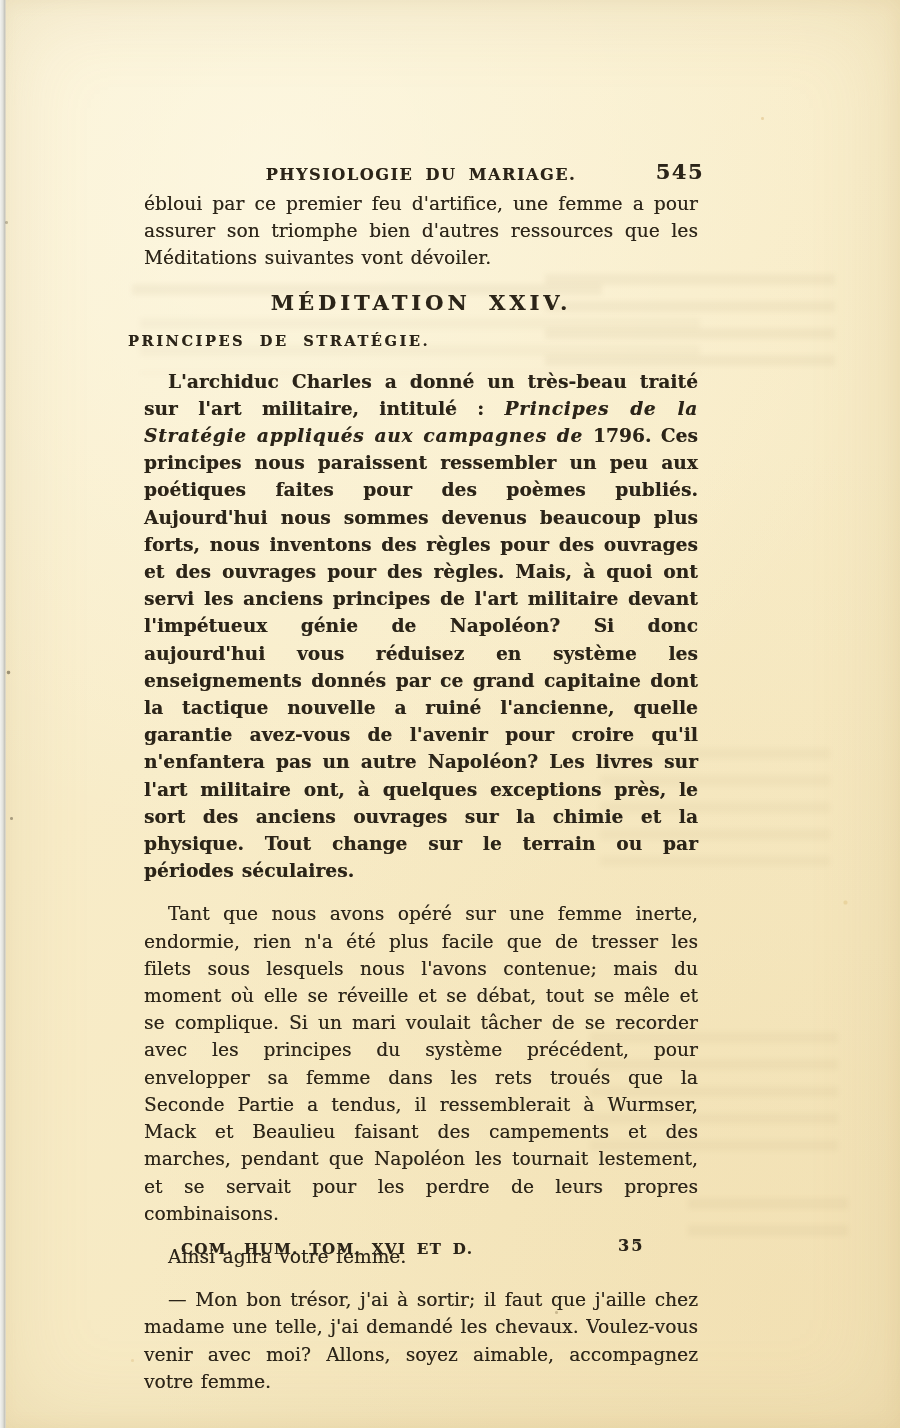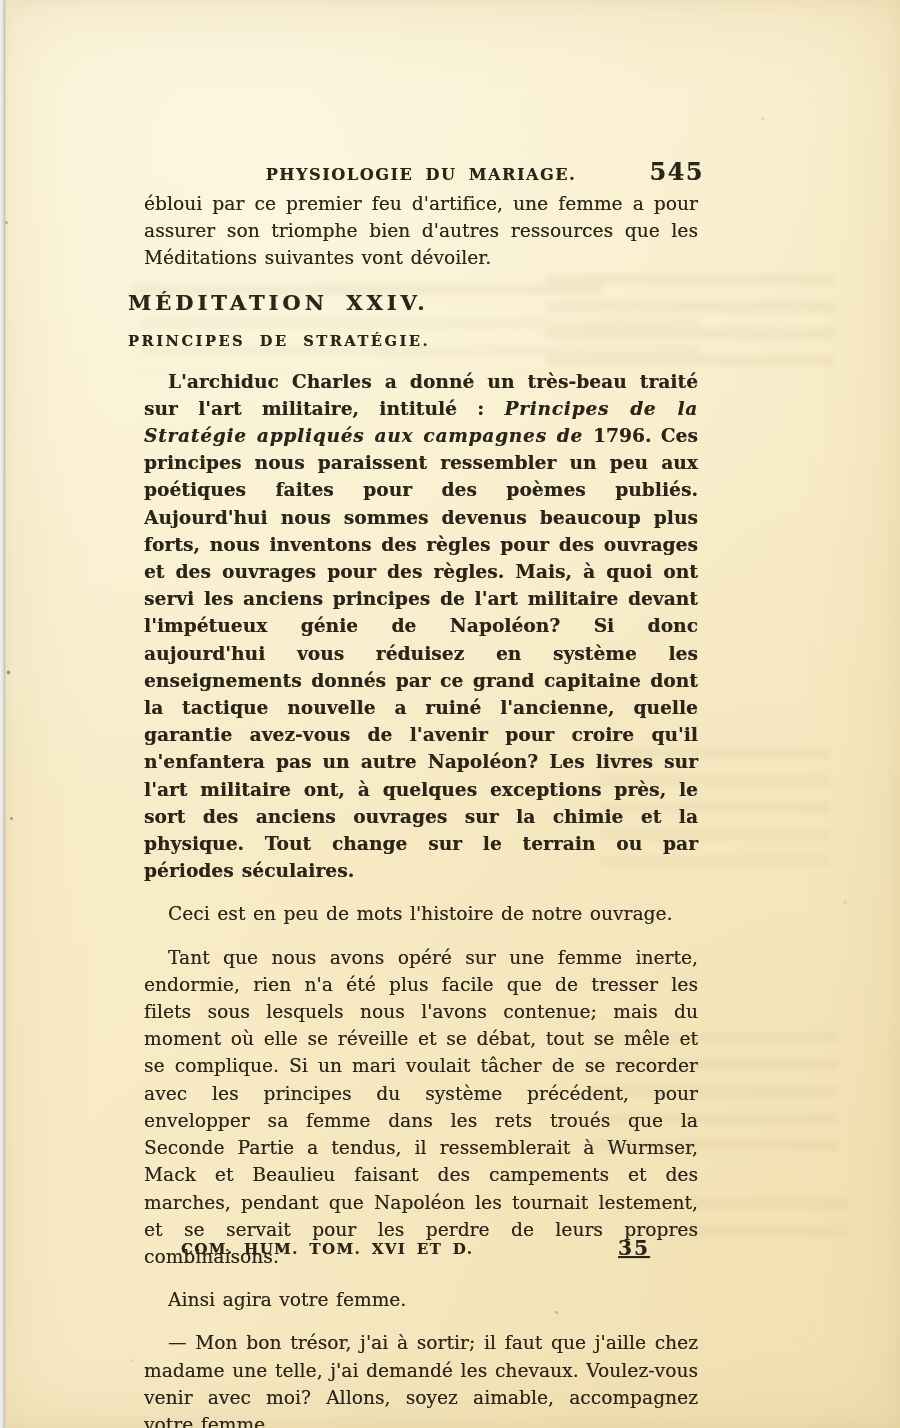--- a/index.html
+++ b/index.html
@@ -66,52 +66,51 @@
     text-shadow: 0.3px 0.2px 0 rgba(43,36,24,0.55);
   }
 
   .running-header { position: relative; height: 26px; text-align: center; }
   .running-title {
     font-size: 16px; font-weight: bold;
     letter-spacing: 1.6px; word-spacing: 5px;
   }
   .page-number {
     position: absolute; right: 10px; top: -2px;
-    font-size: 24px; font-weight: bold; letter-spacing: 1.5px;
+    font-size: 21px; font-weight: bold; letter-spacing: 1.5px;
   }
 
   .para { margin: 16px; text-indent: 24px; }
   .para.no-indent { text-indent: 0; margin-top: 4px; }
   .italic { font-style: italic; letter-spacing: 0.8px; }
 
   .meditation-heading {
-    margin: 16px 0 0; text-align: left;
+    margin: 16px 0 0; text-align: center;
     font-size: 21px; font-weight: bold;
     letter-spacing: 4px; word-spacing: 7px;
     line-height: 30px;
   }
   .section-heading {
     margin: 12px 0 0; text-align: left;
     font-size: 14.5px; font-weight: bold;
     letter-spacing: 2.6px; word-spacing: 7px;
     line-height: 22px;
   }
   .para.first-after-heading { margin-top: 16px; font-weight: bold; }
 
   .footer-signature {
     position: absolute; left: 181px; top: 1240px;
     font-size: 15px; font-weight: bold;
     letter-spacing: 1.4px; word-spacing: 4px;
     text-shadow: 0.3px 0.2px 0 rgba(43,36,24,0.55);
   }
   .sheet-number {
     position: absolute; left: 618px; top: 1236px;
-    font-size: 20px; font-weight: bold; letter-spacing: 2px;
+    font-size: 16px; font-weight: bold; letter-spacing: 2px;
     text-shadow: 0.3px 0.2px 0 rgba(43,36,24,0.55);
-    text-decoration: underline;
   }
 </style>
 </head>
 <body>
 
 <div class="scan">
 
   <div class="edge-strip"></div>
 
   <div class="ghost gh1"></div>
@@ -131,21 +130,20 @@
     </div>
 
     <p class="para no-indent">ébloui par ce premier feu d'artifice, une femme a pour assurer son triomphe bien d'autres ressources que les Méditations suivantes vont dévoiler.</p>
 
     <h1 class="meditation-heading">MÉDITATION XXIV.</h1>
 
     <h2 class="section-heading">PRINCIPES DE STRATÉGIE.</h2>
 
     <p class="para first-after-heading"><span>L'archiduc Charles a donné un très-beau traité sur l'art militaire, intitulé : </span><span class="italic">Principes de la Stratégie appliqués aux campagnes de </span><span>1796. Ces principes nous paraissent ressembler un peu aux poétiques faites pour des poèmes publiés. Aujourd'hui nous sommes devenus beaucoup plus forts, nous inventons des règles pour des ouvrages et des ouvrages pour des règles. Mais, à quoi ont servi les anciens principes de l'art militaire devant l'impétueux génie de Napoléon? Si donc aujourd'hui vous réduisez en système les enseignements donnés par ce grand capitaine dont la tactique nouvelle a ruiné l'ancienne, quelle garantie avez-vous de l'avenir pour croire qu'il n'enfantera pas un autre Napoléon? Les livres sur l'art militaire ont, à quelques exceptions près, le sort des anciens ouvrages sur la chimie et la physique. Tout change sur le terrain ou par périodes séculaires.</span></p>
 
-    <p class="para">Ceci est en peu de mots l'histoire de notre ouvrage.</p>
 
     <p class="para">Tant que nous avons opéré sur une femme inerte, endormie, rien n'a été plus facile que de tresser les filets sous lesquels nous l'avons contenue; mais du moment où elle se réveille et se débat, tout se mêle et se complique. Si un mari voulait tâcher de se recorder avec les principes du système précédent, pour envelopper sa femme dans les rets troués que la Seconde Partie a tendus, il ressemblerait à Wurmser, Mack et Beaulieu faisant des campements et des marches, pendant que Napoléon les tournait lestement, et se servait pour les perdre de leurs propres combinaisons.</p>
 
     <p class="para">Ainsi agira votre femme.</p>
 
 
     <p class="para">— Mon bon trésor, j'ai à sortir; il faut que j'aille chez madame une telle, j'ai demandé les chevaux. Voulez-vous venir avec moi? Allons, soyez aimable, accompagnez votre femme.</p>
 
   </div>
 

